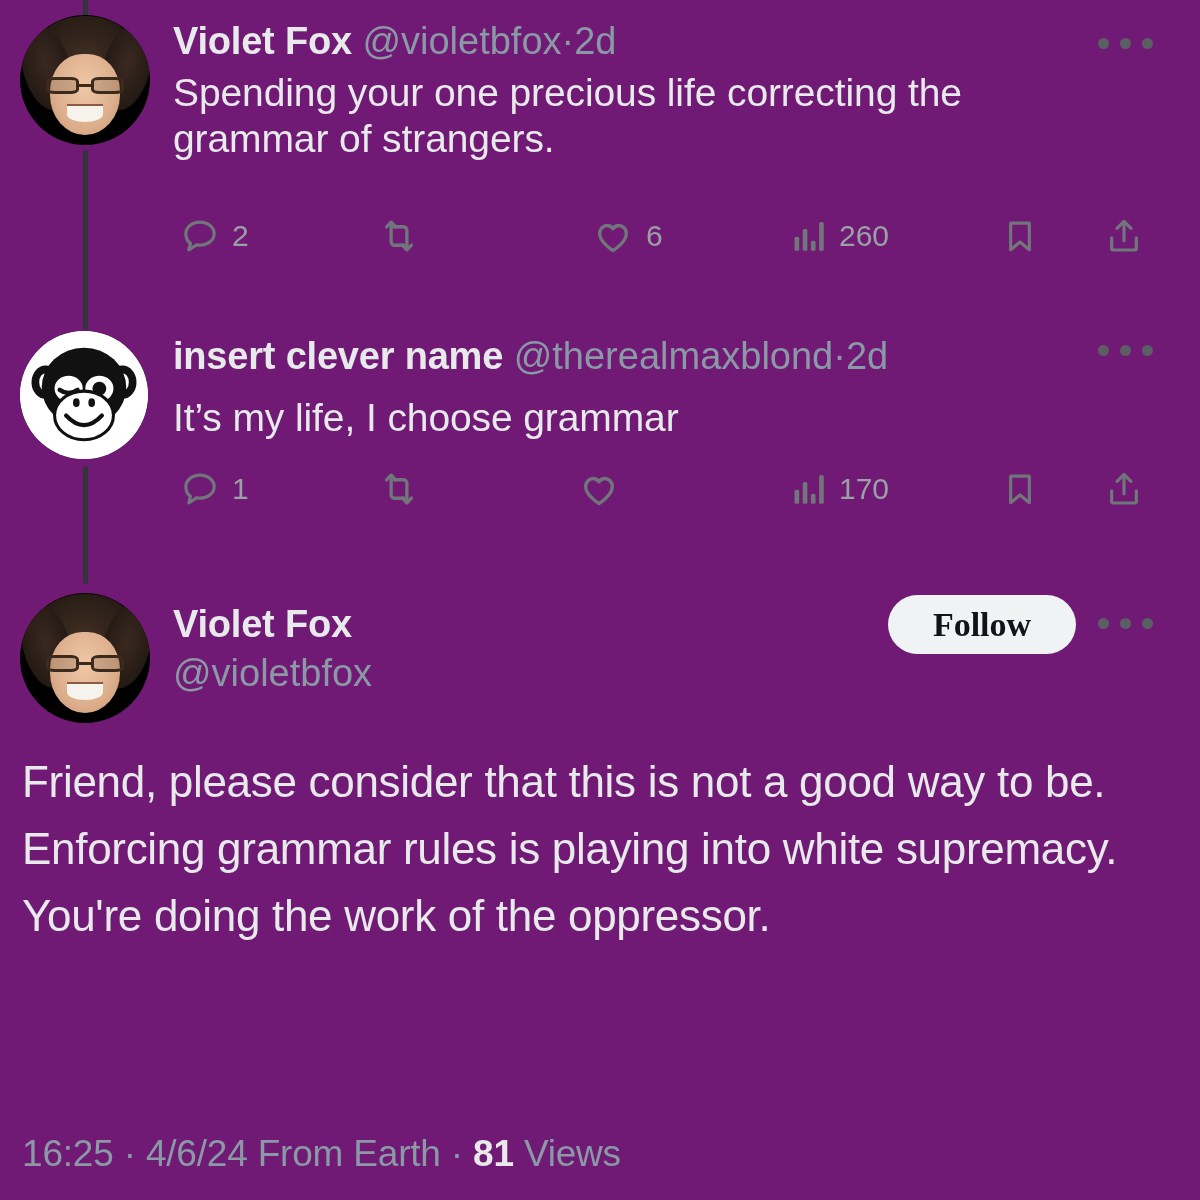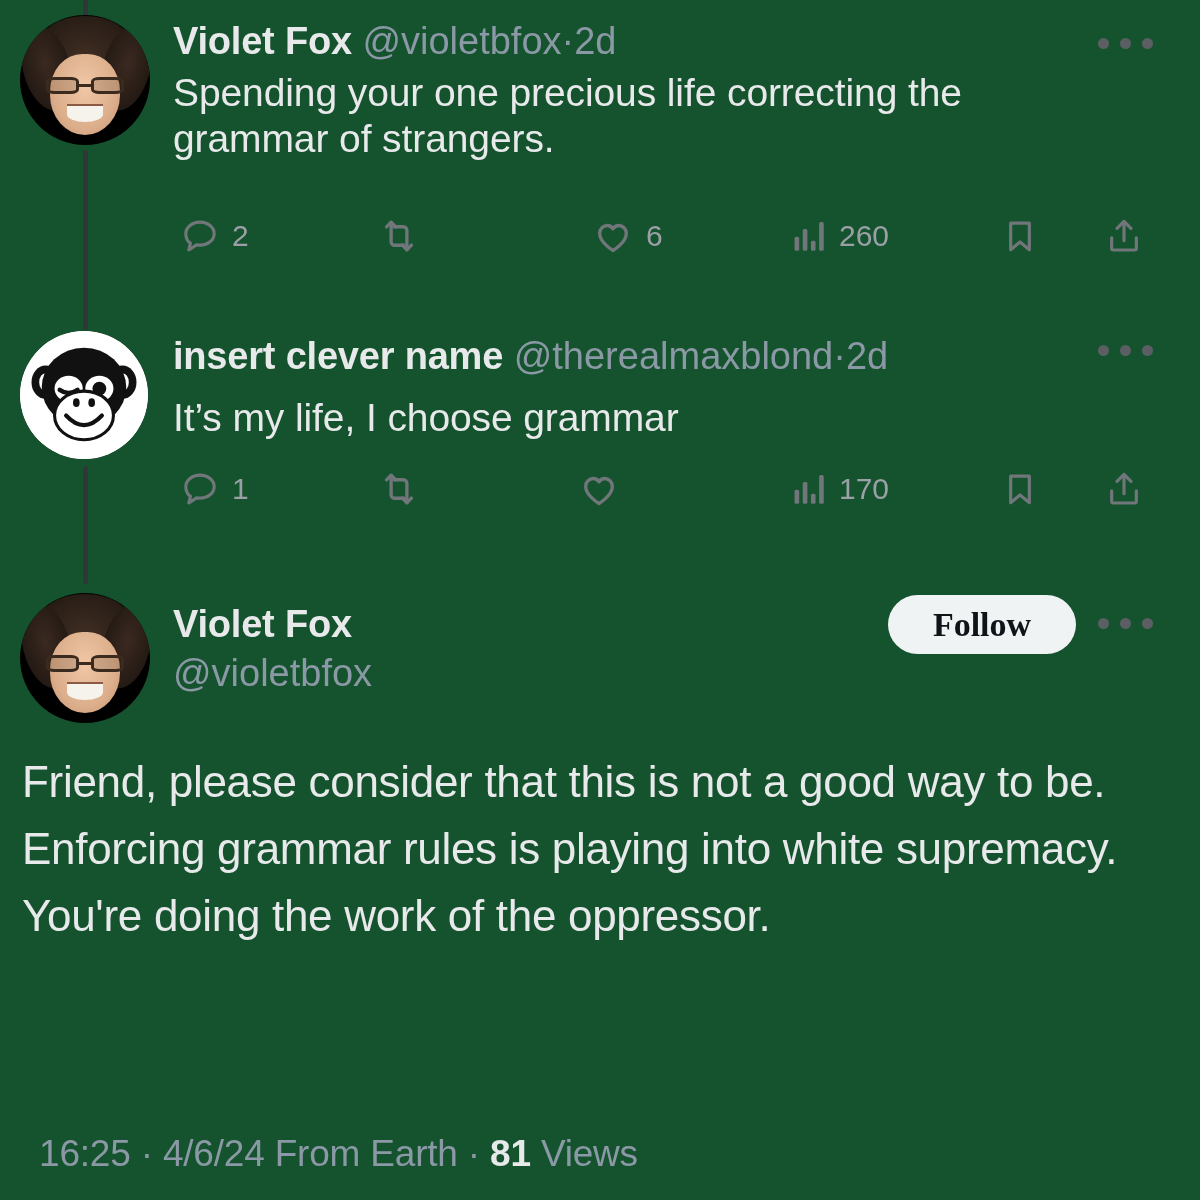--- a/index.html
+++ b/index.html
@@ -15,21 +15,21 @@
   body {
     font-family:"Liberation Sans", sans-serif;
     color:#ffffff;
     -webkit-font-smoothing:antialiased;
   }
 
   .thread {
     position:relative;
     width:1200px;
     height:1200px;
-    background:#14532d;
+    background:#701a75;
   }
 
   
   .rail {
     position:absolute;
     left:83px;
     width:5px;
     background:#333639;
     border-radius:3px;
   }
@@ -218,21 +218,20 @@
   
   .footer {
     position:absolute;
     left:22px;
     top:1130px;
     font-size:37px;
     line-height:48px;
     color:#8b98a5;
     white-space:nowrap;
     letter-spacing:-0.2px;
-    margin-left:17px;
   }
   .footer .strong {
     color:#e7e9ea;
     font-weight:700;
   }
 </style>
 </head>
 <body>
 
 <div class="thread">

